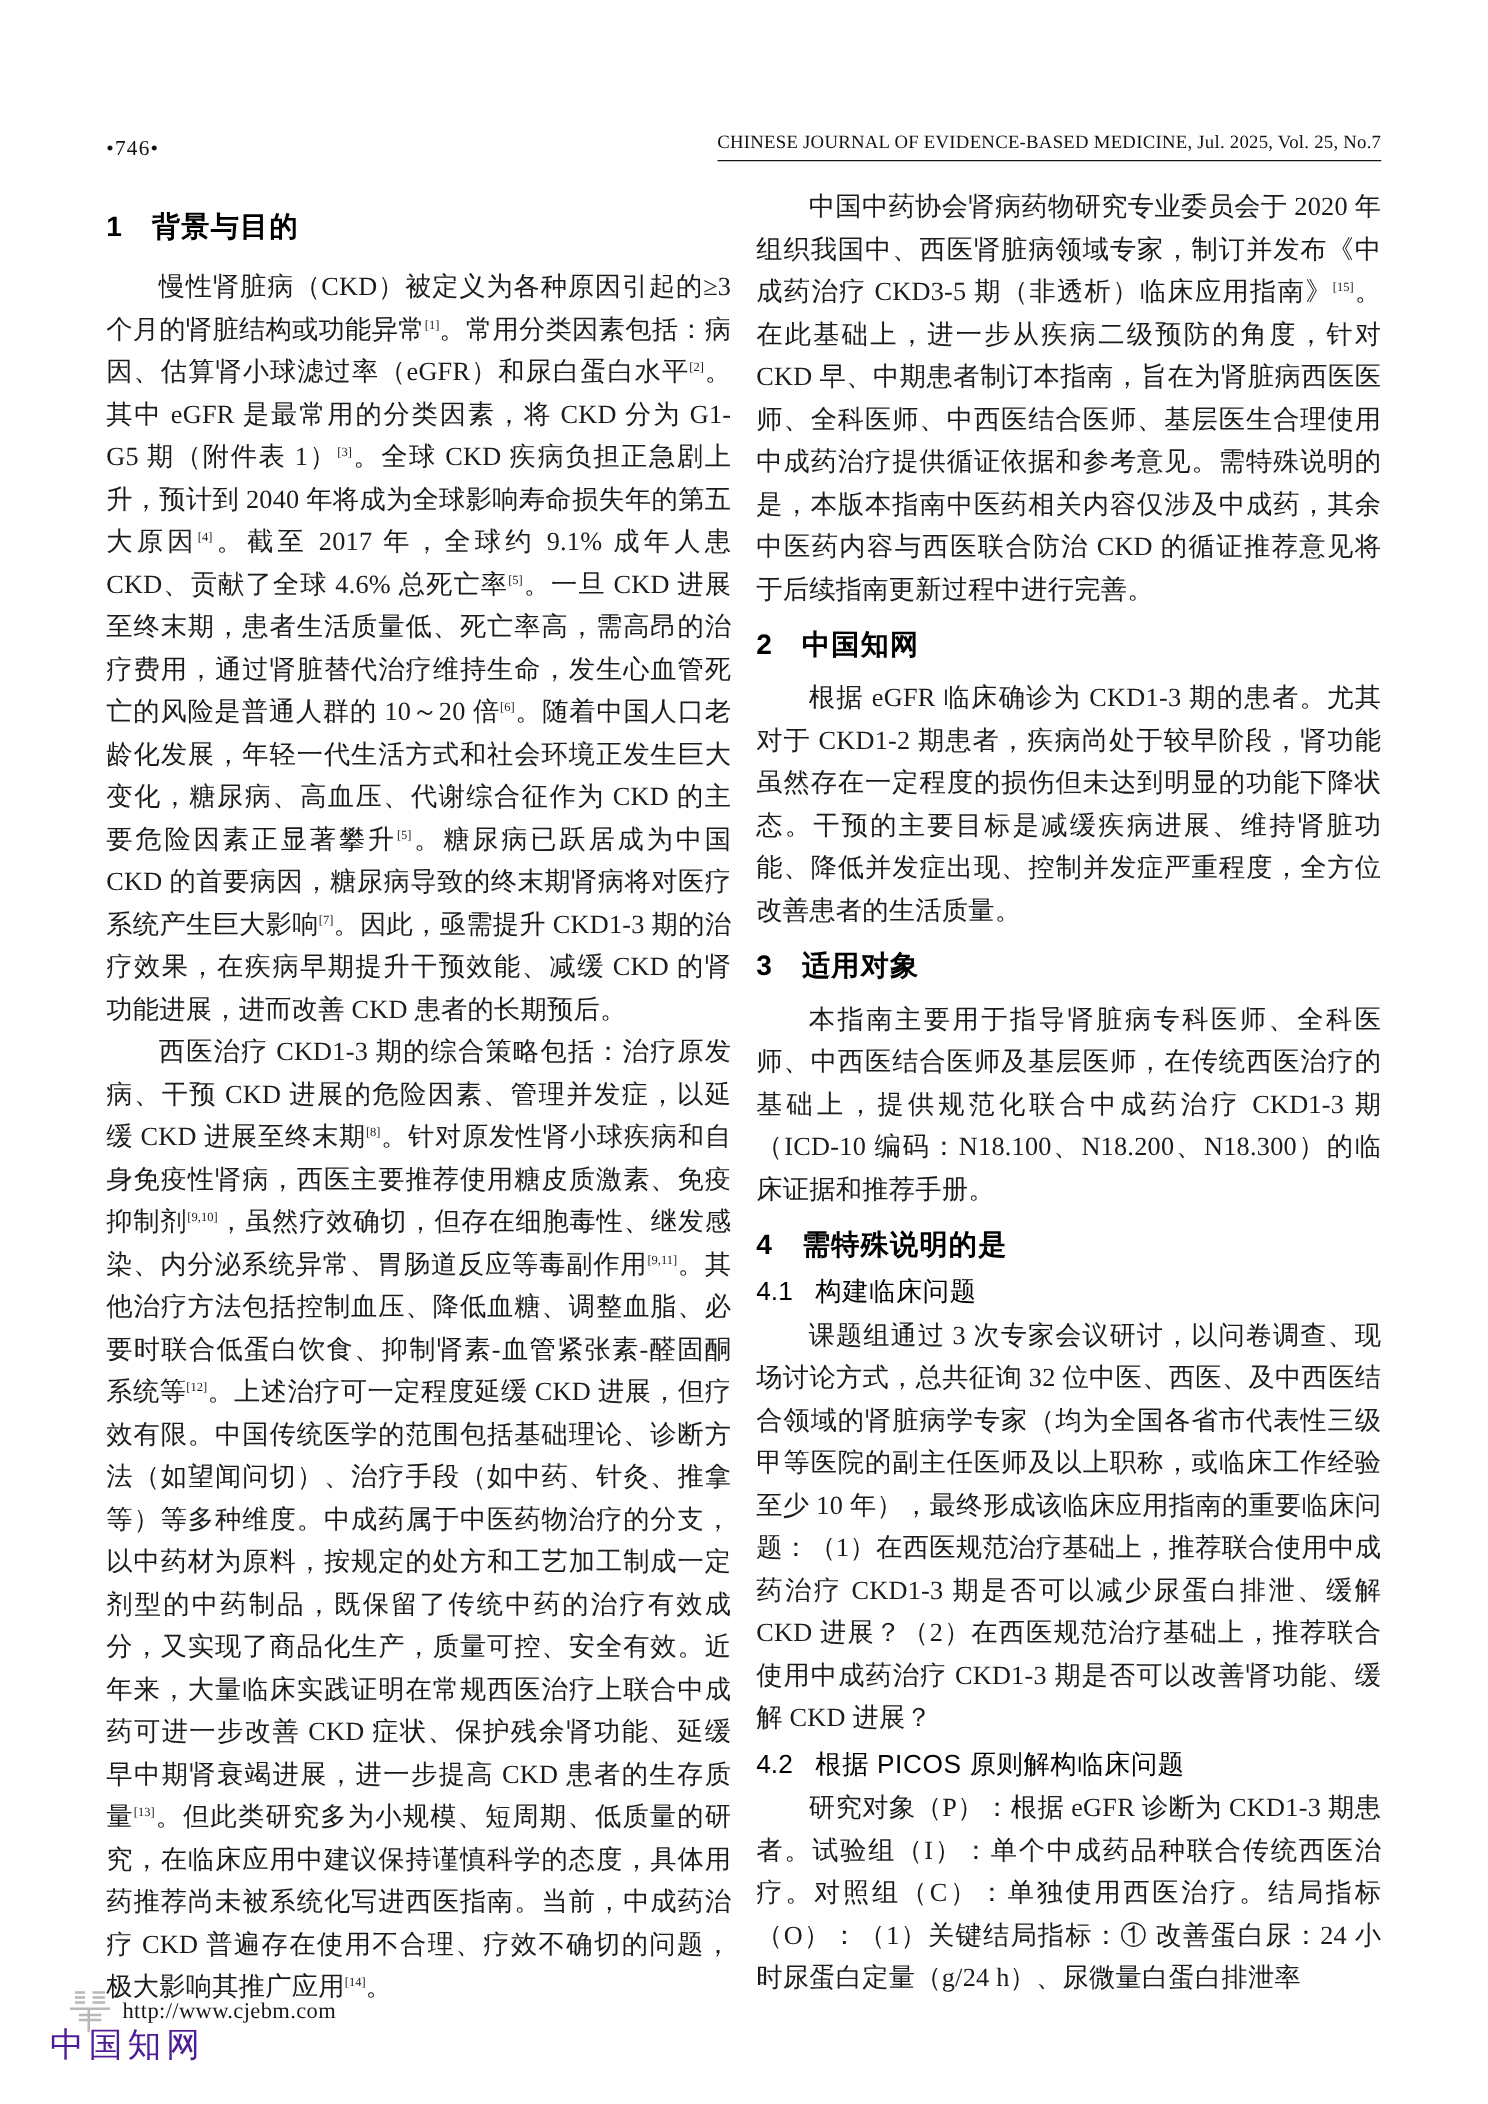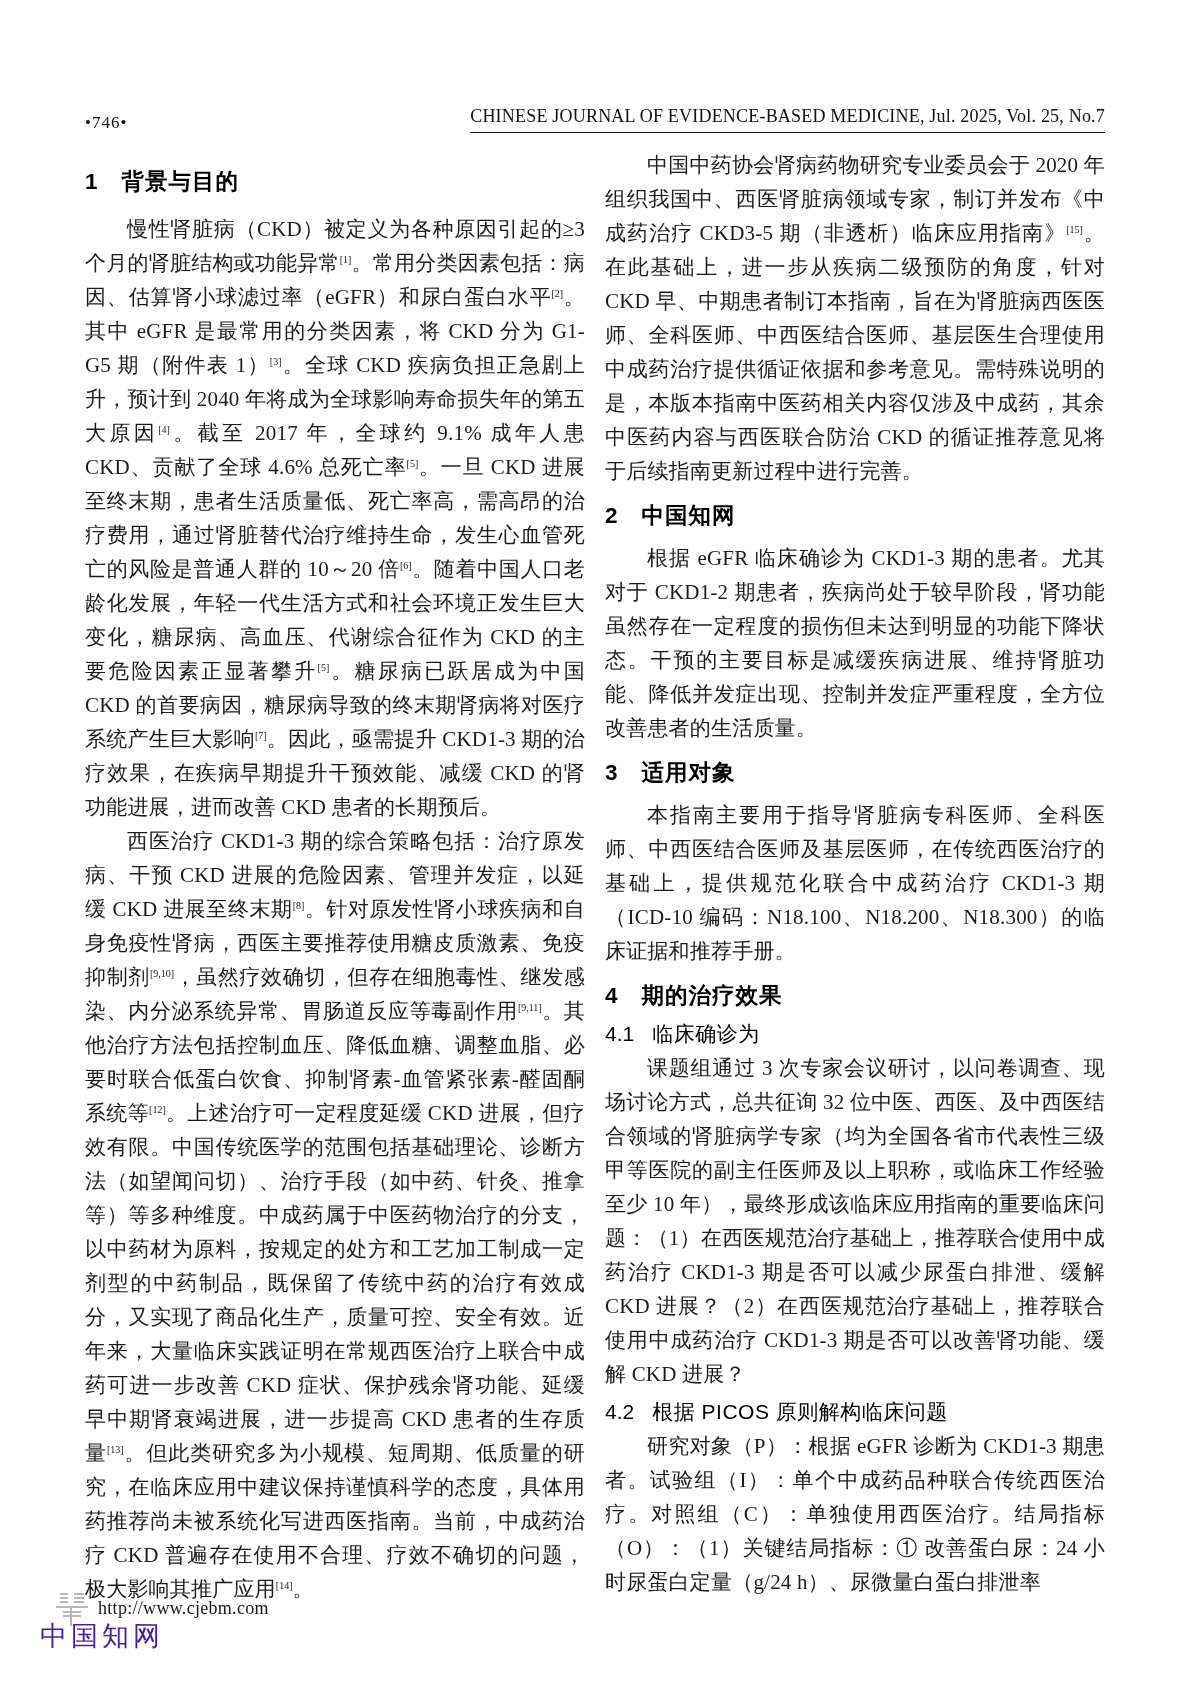--- a/index.html
+++ b/index.html
@@ -17,21 +17,21 @@
   .page-header {
     position: absolute;
     top: 106px; left: 85px;
     width: 1020px;
     display: flex;
     justify-content: space-between;
     align-items: flex-end;
   }
   .folio { font-size: 17px; letter-spacing: 1px; color: #111; }
   .journal {
-    font-size: 18px;
+    font-size: 15px;
     color: #111;
     letter-spacing: 0.2px;
     padding-bottom: 5px;
     border-bottom: 1.7px solid #111;
     white-space: nowrap;
     text-align: right;
   }
 
   
   .content {
@@ -157,26 +157,26 @@
       <p class="para">根据 eGFR 临床确诊为 CKD1-3 期的患者。尤其对于 CKD1-2 期患者，疾病尚处于较早阶段，肾功能虽然存在一定程度的损伤但未达到明显的功能下降状态。干预的主要目标是减缓疾病进展、维持肾脏功能、降低并发症出现、控制并发症严重程度，全方位改善患者的生活质量。</p>
 
       <h2 class="sec-heading">
         <span class="sec-num">3</span>
         <span class="sec-title">适用对象</span>
       </h2>
       <p class="para">本指南主要用于指导肾脏病专科医师、全科医师、中西医结合医师及基层医师，在传统西医治疗的基础上，提供规范化联合中成药治疗 CKD1-3 期（ICD-10 编码：N18.100、N18.200、N18.300）的临床证据和推荐手册。</p>
 
       <h2 class="sec-heading">
         <span class="sec-num">4</span>
-        <span class="sec-title">期的治疗效果</span>
+        <span class="sec-title">需特殊说明的是</span>
       </h2>
 
       <h3 class="subsec-heading">
         <span class="sec-num">4.1</span>
-        <span class="sec-title">临床确诊为</span>
+        <span class="sec-title">构建临床问题</span>
       </h3>
       <p class="para">课题组通过 3 次专家会议研讨，以问卷调查、现场讨论方式，总共征询 32 位中医、西医、及中西医结合领域的肾脏病学专家（均为全国各省市代表性三级甲等医院的副主任医师及以上职称，或临床工作经验至少 10 年），最终形成该临床应用指南的重要临床问题：（1）在西医规范治疗基础上，推荐联合使用中成药治疗 CKD1-3 期是否可以减少尿蛋白排泄、缓解 CKD 进展？（2）在西医规范治疗基础上，推荐联合使用中成药治疗 CKD1-3 期是否可以改善肾功能、缓解 CKD 进展？</p>
 
       <h3 class="subsec-heading">
         <span class="sec-num">4.2</span>
         <span class="sec-title">根据 PICOS 原则解构临床问题</span>
       </h3>
       <p class="para">研究对象（P）：根据 eGFR 诊断为 CKD1-3 期患者。试验组（I）：单个中成药品种联合传统西医治疗。对照组（C）：单独使用西医治疗。结局指标（O）：（1）关键结局指标：① 改善蛋白尿：24 小时尿蛋白定量（g/24 h）、尿微量白蛋白排泄率</p>
     </section>
 

